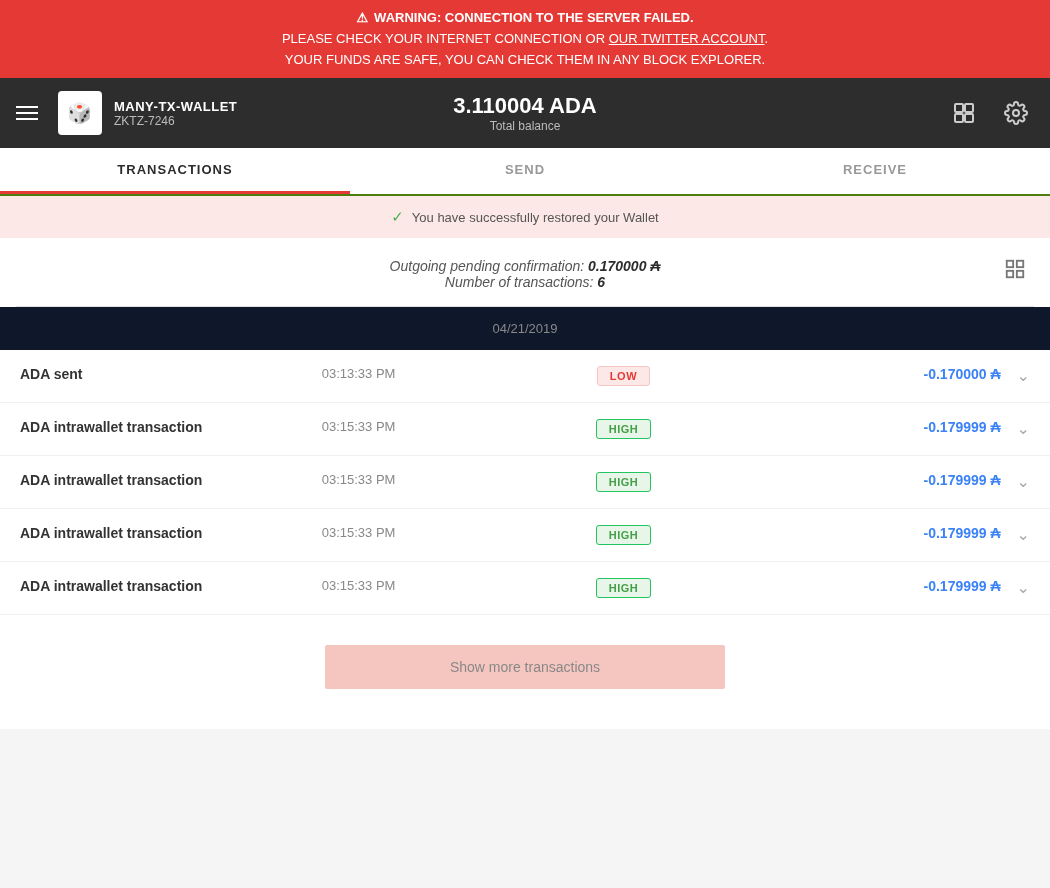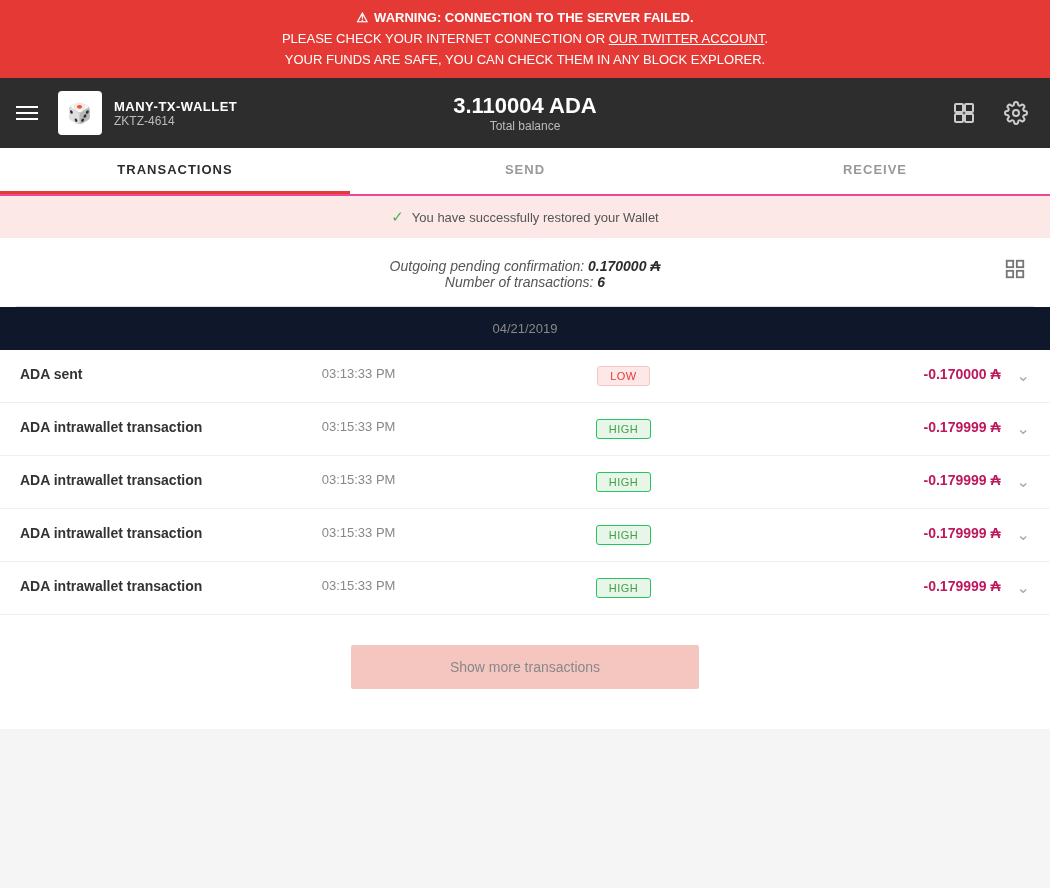--- a/index.html
+++ b/index.html
@@ -108,21 +108,21 @@
       display: flex;
       align-items: center;
       justify-content: center;
       position: relative;
     }
 
     
     .tabs {
       display: flex;
       background: #fff;
-      border-bottom: 2px solid #ec4899;
+      border-bottom: 2px solid #4d7c0f;
     }
     .tab {
       flex: 1;
       text-align: center;
       padding: 14px;
       font-size: 13px;
       font-weight: 600;
       letter-spacing: 1px;
       color: #999;
       cursor: pointer;
@@ -215,59 +215,59 @@
     }
     .tx-badge {
       flex: 1;
       display: flex;
       justify-content: center;
     }
     .badge {
       padding: 3px 12px;
       border-radius: 3px;
       font-size: 11px;
-      font-weight: normal;
+      font-weight: bold;
       text-transform: uppercase;
       letter-spacing: 0.5px;
     }
     .badge-low {
       background: #fce8e6;
       color: #e53935;
       border: 1px solid #f5c6c6;
     }
     .badge-high {
       background: #e8f5e9;
       color: #43a047;
       border: 1px solid #22c55e;
     }
     .tx-amount {
       flex: 2;
       text-align: right;
       font-size: 14px;
       font-weight: 600;
-      color: #be185d;
+      color: #3b82f6;
     }
     .tx-chevron {
       margin-left: 16px;
       color: #aaa;
       font-size: 16px;
     }
 
     
     .show-more-container {
       display: flex;
       justify-content: center;
       padding: 30px 0 40px;
     }
     .show-more-btn {
       background: #f5c6c0;
       color: #888;
       border: none;
       padding: 14px 0;
-      width: 348px;
+      width: 400px;
       font-size: 14px;
       cursor: pointer;
       border-radius: 2px;
       text-align: center;
     }
   </style>
 </head>
 <body>
 
 <div class="warning-banner">
@@ -286,21 +286,21 @@
     <div class="menu-icon">
       <span></span>
       <span></span>
       <span></span>
     </div>
     <div class="wallet-avatar">
       <span>🎲</span>
     </div>
     <div class="wallet-info">
       <div class="wallet-name">MANY-TX-WALLET</div>
-      <div class="wallet-id">ZKTZ-4614</div>
+      <div class="wallet-id">ZKTZ-7246</div>
     </div>
   </div>
 
   <div class="header-center">
     <div class="balance-amount">3.110004 ADA</div>
     <div class="balance-label">Total balance</div>
   </div>
 
   <div class="header-right">
     <div class="header-icon">

